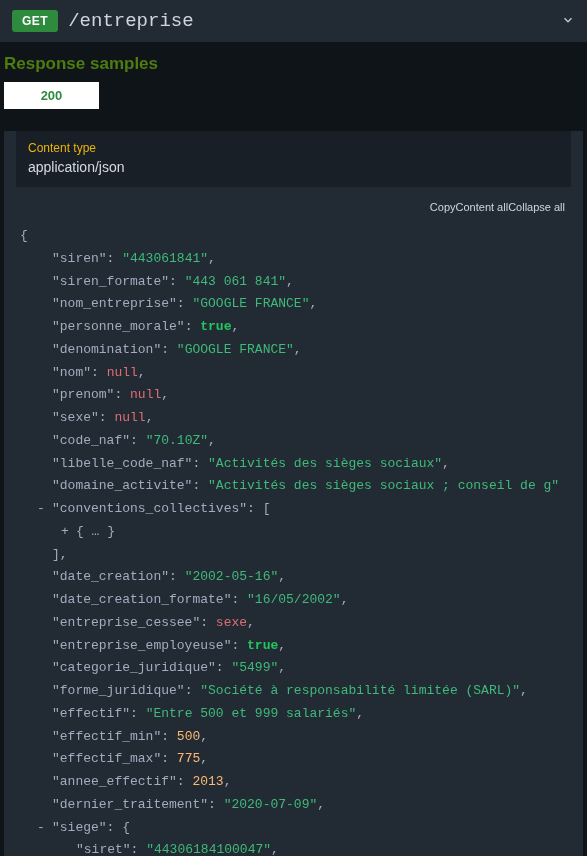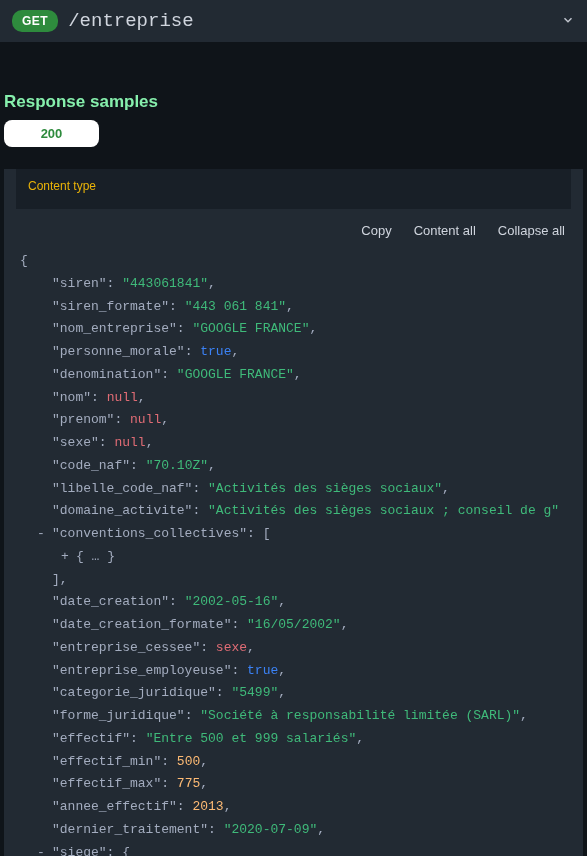--- a/index.html
+++ b/index.html
@@ -19,49 +19,47 @@
     padding: 10px 12px;
     gap: 10px;
     cursor: pointer;
   }
   .method-badge {
     background: #2e8b3d;
     color: #fff;
     font-size: 12px;
     font-weight: 600;
     padding: 4px 10px;
-    border-radius: 10px;
+    border-radius: 3px;
     letter-spacing: 0.5px;
   }
   .endpoint-path {
     color: #d0d5de;
     font-family: "Courier New", monospace;
     font-size: 19px;
     flex: 1;
   }
   .chevron {
     color: #c0c5ce;
     font-size: 14px;
   }
   .section-title {
-    color: #86efac;
+    color: #4d7c0f;
     font-size: 17px;
     font-weight: 700;
     padding: 12px 4px 8px 4px;
-    margin-top: 38px;
   }
   .status-tab {
     background: #fff;
     display: inline-block;
     padding: 6px 0;
     width: 95px;
     text-align: center;
     margin-left: 4px;
     margin-bottom: 10px;
-    border-radius: 8px;
   }
   .status-code {
     color: #2e8b3d;
     font-weight: 600;
     font-size: 13px;
   }
   .sample-panel {
     background: #222a33;
     margin: 0 4px;
     padding: 0;
@@ -76,39 +74,38 @@
     font-size: 12px;
     margin-bottom: 4px;
   }
   .ct-value {
     color: #d5dae3;
     font-size: 14px;
   }
   .actions {
     display: flex;
     justify-content: flex-end;
-    gap: 22px;
     padding: 14px 18px 8px 0;
     color: #d0d5de;
-    font-size: 13px;
+    font-size: 11px;
   }
   .actions span { cursor: pointer; }
   .json-block {
     font-family: "Courier New", Consolas, monospace;
     font-size: 13px;
     line-height: 1.75;
     padding: 4px 12px 12px 16px;
     white-space: nowrap;
     overflow: hidden;
   }
   .p   { color: #a3acbf; } 
   .k   { color: #a3acbf; } 
   .s   { color: #3fba7a; } 
   .n   { color: #fdba74; } 
-  .t   { color: #3b82f6; } 
+  .t   { color: #22c55e; font-weight: bold; } 
   .f   { color: #e06c75; } 
   .nl  { color: #e06c75; } 
   .tog { color: #a3acbf; cursor: pointer; display:inline-block; width:14px; text-align:center; margin-left:-18px; margin-right:4px;}
   .line { padding-left: 0; }
   .i1 { padding-left: 32px; }
   .i2 { padding-left: 56px; }
   .collapse-row { position: relative; }
 </style>
 </head>
 <body>
@@ -127,20 +124,21 @@
 
 <div class="section-title">Response samples</div>
 
 <div class="status-tab">
   <span class="status-code">200</span>
 </div>
 
 <div class="sample-panel">
   <div class="content-type-block">
     <div class="ct-label">Content type</div>
+    <div class="ct-value">application/json</div>
   </div>
 
   <div class="actions">
     <span>Copy</span>
     <span>Content all</span>
     <span>Collapse all</span>
   </div>
 
   <div class="json-block" id="json-block">
       <div class="line i0 collapse-row"><span class="p">{</span></div>

